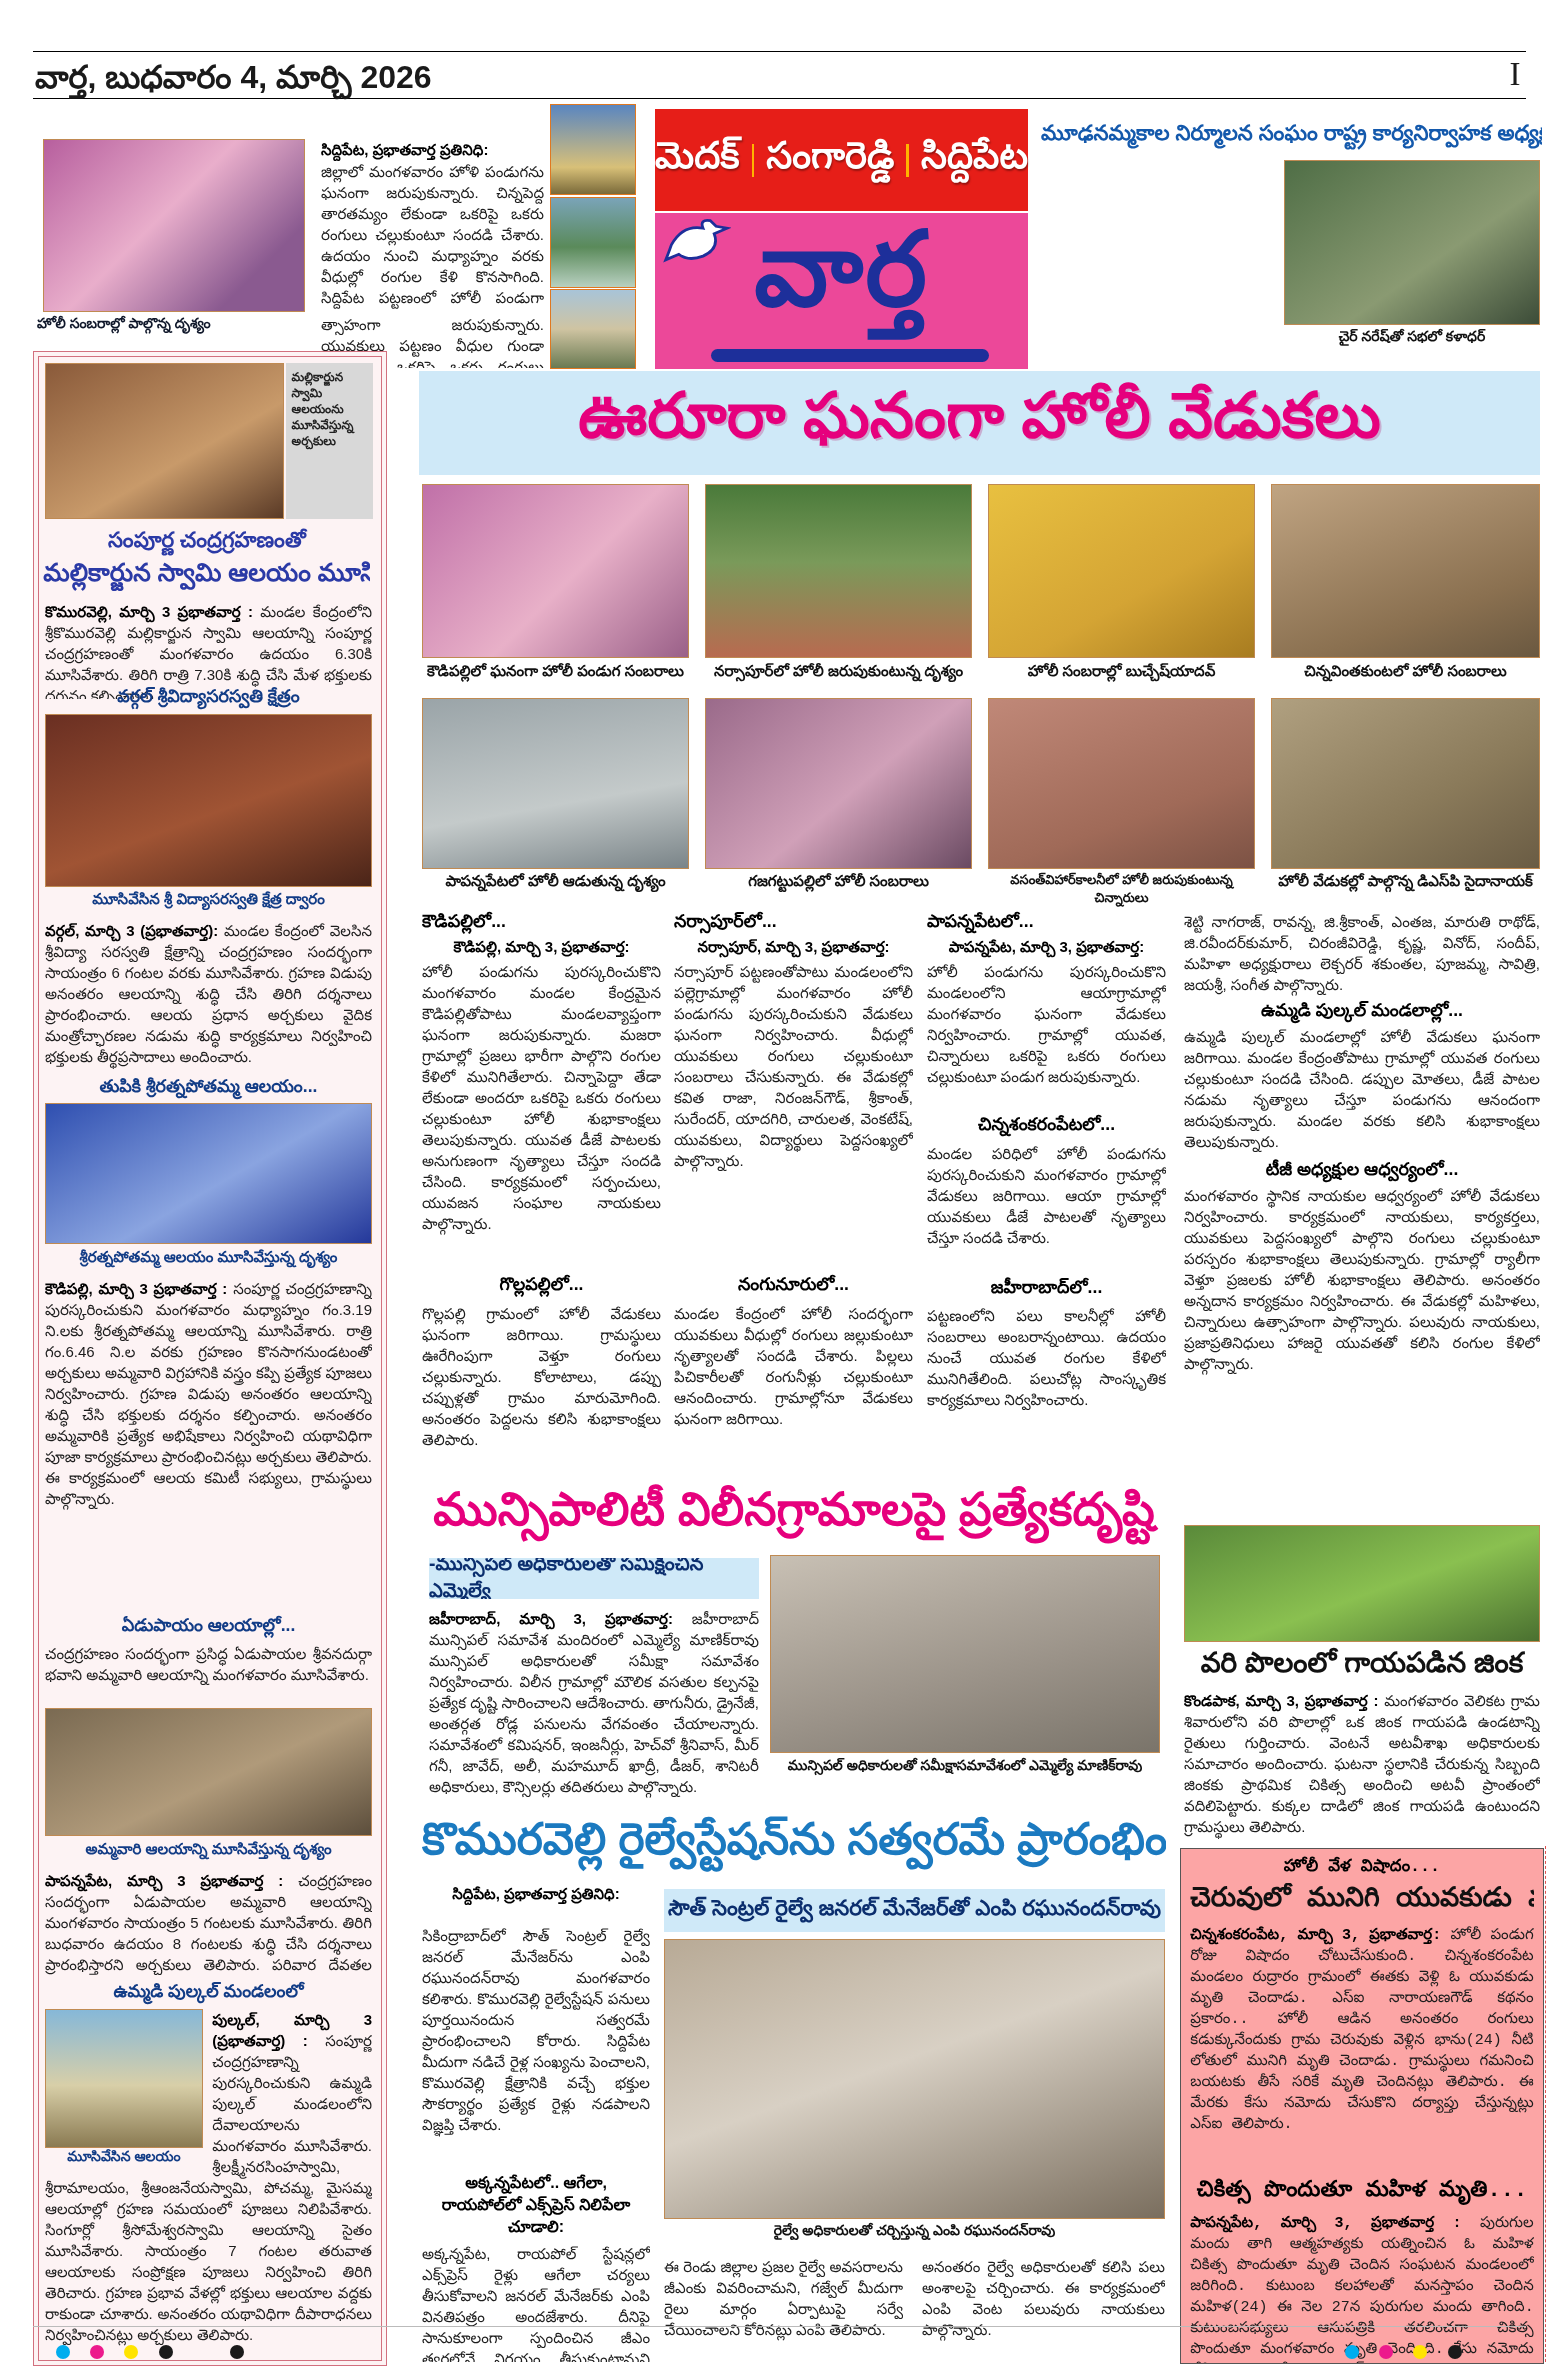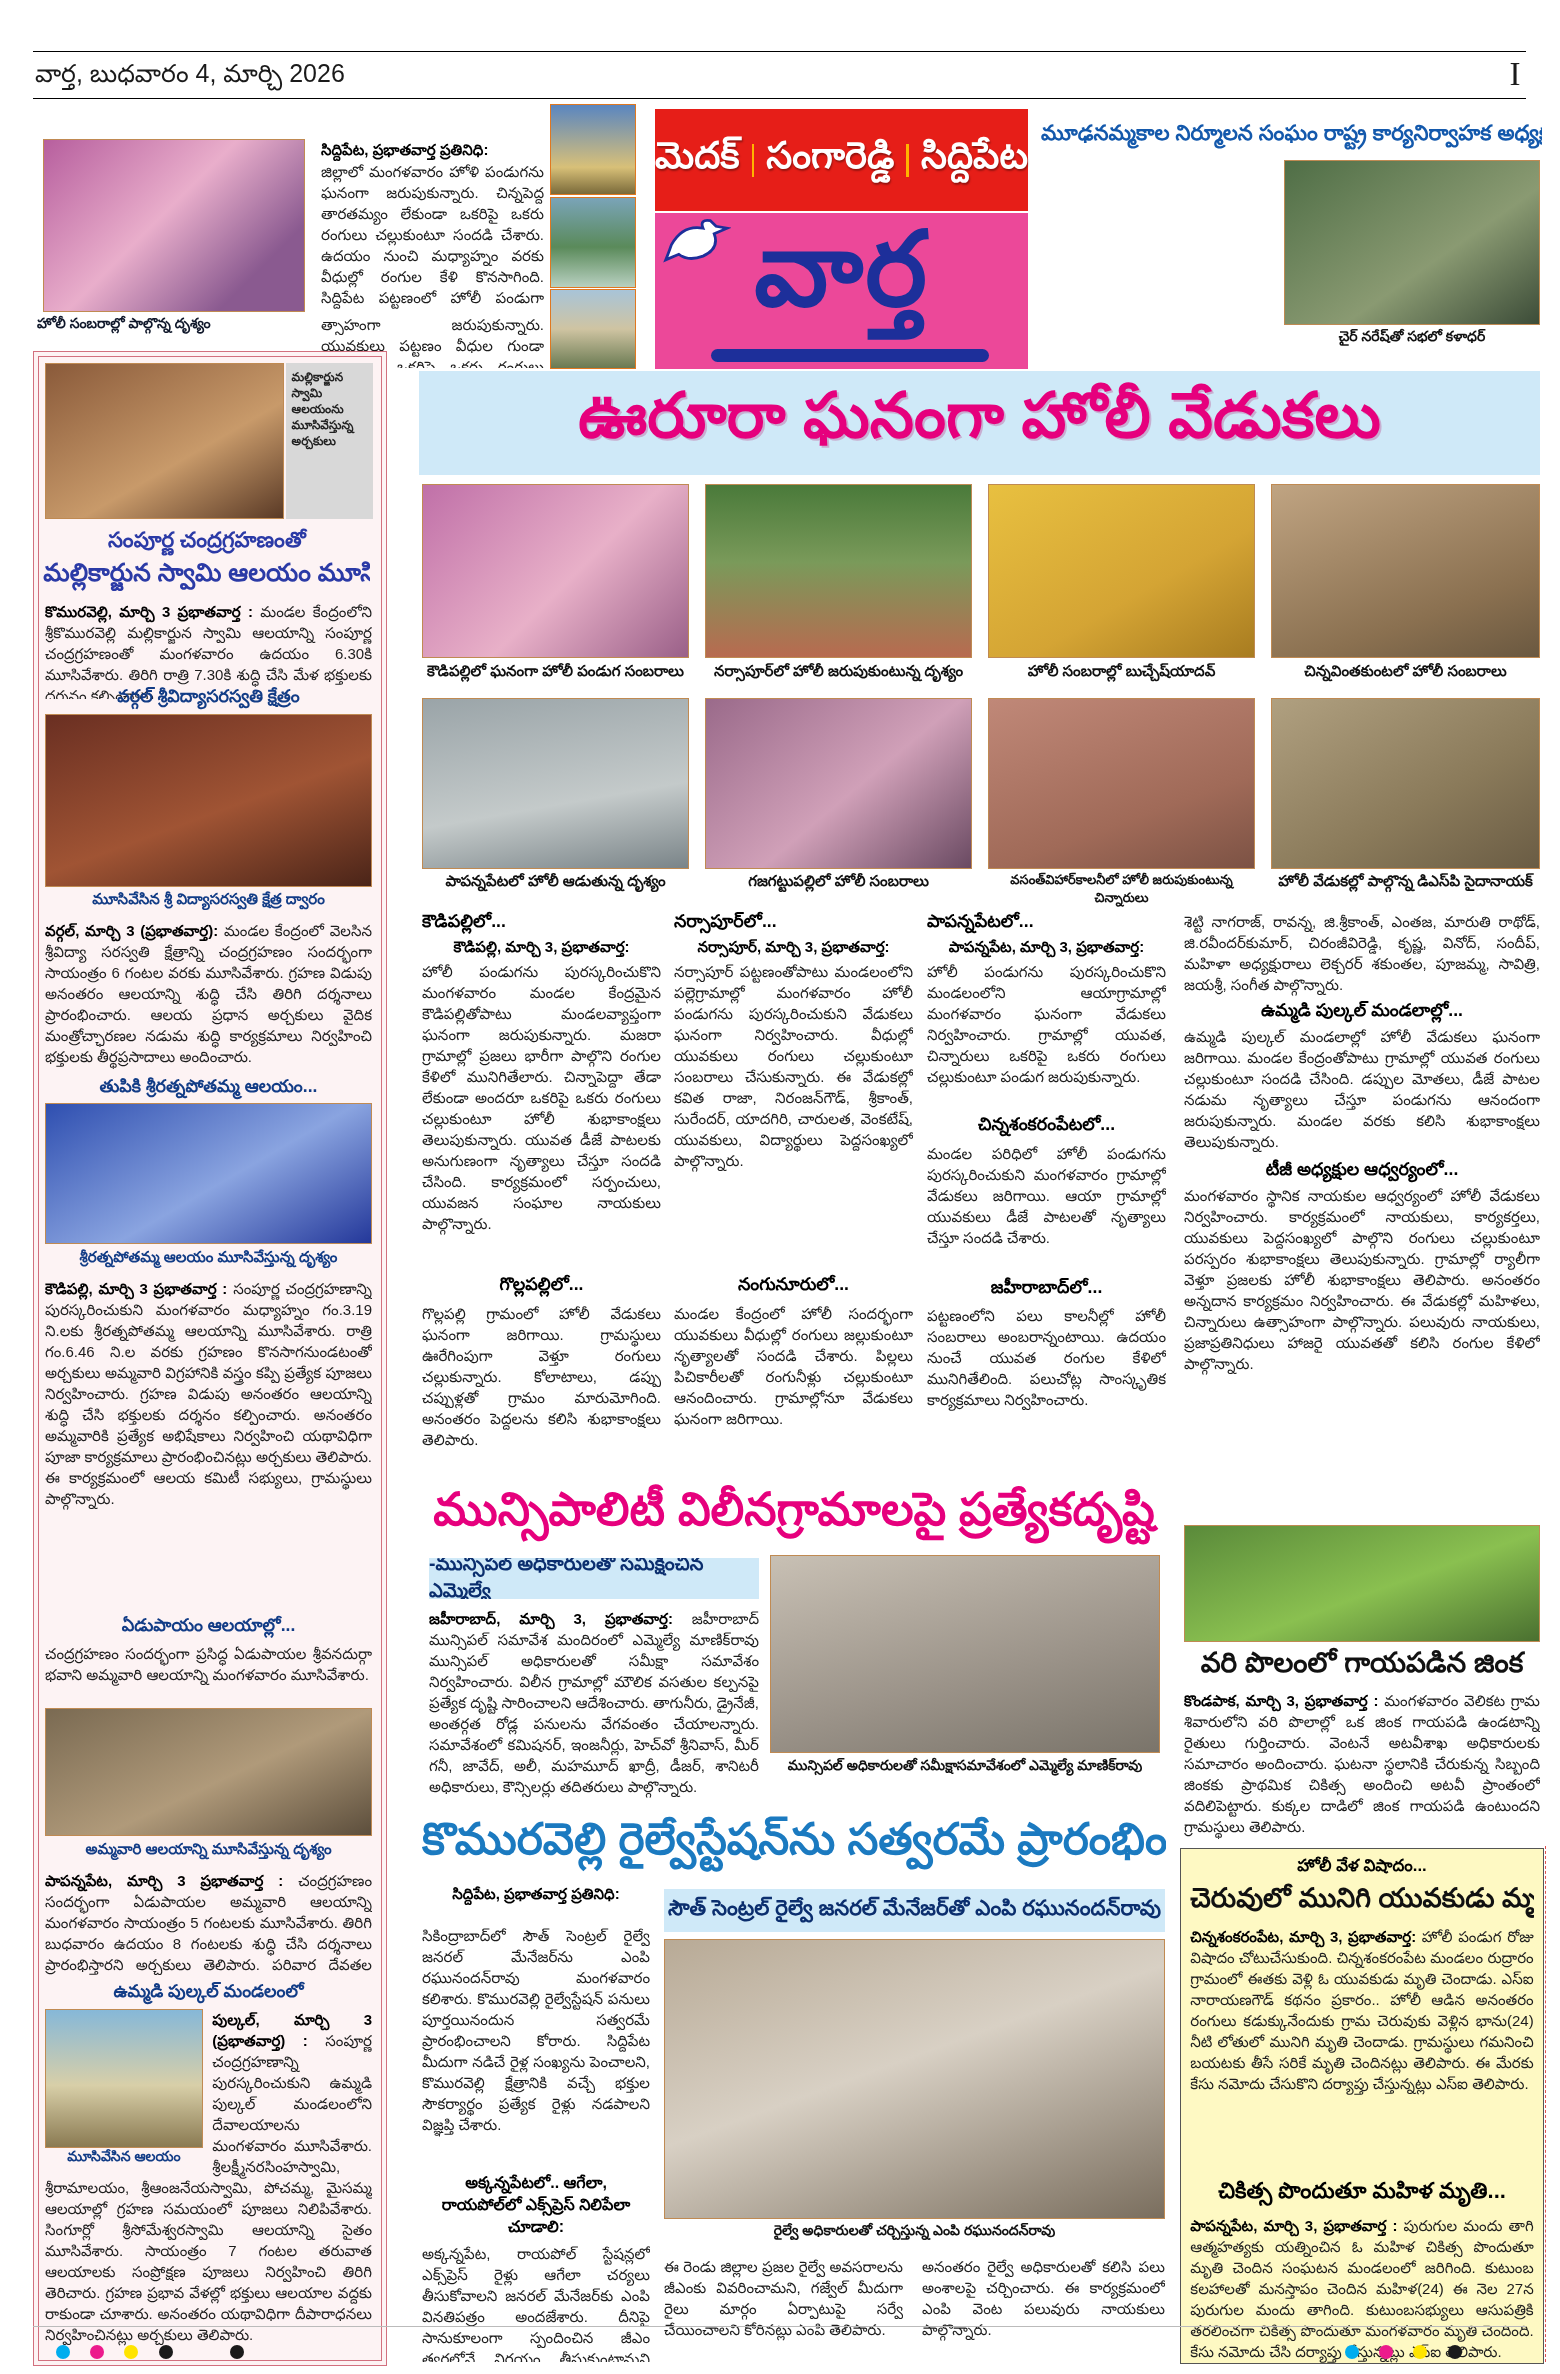--- a/index.html
+++ b/index.html
@@ -17,30 +17,30 @@
   .topbar{border-top:1.9px solid #000;border-bottom:1.9px solid #000;}
   .bluehead{color:#1459ac;font-weight:bold;overflow:hidden;}
   .pink{color:#e6007d;}
   .band{background:#cfe9f8;}
   .nowrap{white-space:nowrap;}
   .ctr{text-align:center;}
   .dot{width:14px;height:14px;border-radius:50%;display:inline-block;margin-right:16px;}
   .vrule{border-left:1.9px dashed #e05050;}
   .leftrail{background:#fdf3f4;border:0.9px solid #d2707e;}
   .leftrail-inner{position:absolute;left:3.7px;top:3.7px;right:3.7px;bottom:3.7px;border:0.9px solid #d2707e;}
-  .graybox{background:#fef9c3;border:0.9px solid #555;}
+  .graybox{background:#fca5a5;border:0.9px solid #555;font-family:Liberation Mono, monospace;}
   .floatph{float:left;margin:0 9.3px 3.7px 0;}
 </style>
 </head>
 <body>
 
 <div id="page">
 
   <div class="ab topbar" style="left:33px;top:51px;width:1493px;height:46px;">
-    <div class="ab" style="left:1.9px;top:7.4px;font-size:25px;font-weight:normal;white-space:nowrap;">వార్త, బుధవారం 4, మార్చి 2026</div>
+    <div class="ab" style="left:1.9px;top:7.4px;font-size:32px;font-weight:bold;white-space:nowrap;">వార్త, బుధవారం 4, మార్చి 2026</div>
     <div class="ab" style="right:5.6px;top:3.7px;font-size:33px;font-family:'Liberation Serif',serif;">I</div>
   </div>
 
   <div class="ab dl nowrap" style="left:321px;top:141px;width:223px;font-size:15px;overflow:hidden;">సిద్దిపేట, ప్రభాతవార్త ప్రతినిధి:</div>
   <div class="ab ph" style="left:43px;top:139px;width:262px;height:173px;background-color:#c06aa4;background:linear-gradient(135deg,#b75f9e,#e9aecb 45%,#8a5a90 80%);"></div>
   <div class="ab cap" style="left:37px;top:315px;width:278px;font-size:14px;text-align:left;color:#0f172a;">హోలీ సంబరాల్లో పాల్గొన్న దృశ్యం</div>
   <div class="ab txt" style="left:321px;top:161px;width:223px;height:150px;">జిల్లాలో మంగళవారం హోళి పండుగను ఘనంగా జరుపుకున్నారు. చిన్నపెద్ద తారతమ్యం లేకుండా ఒకరిపై ఒకరు రంగులు చల్లుకుంటూ సందడి చేశారు. ఉదయం నుంచి మధ్యాహ్నం వరకు వీధుల్లో రంగుల కేళి కొనసాగింది. సిద్దిపేట పట్టణంలో హోలీ పండుగా సందర్భంగా ఆనందో</div>
   <div class="ab txt" style="left:321px;top:314px;width:223px;height:54px;">త్సాహంగా జరుపుకున్నారు. యువకులు పట్టణం వీధుల గుండా తిరుగుతూ ఒకరిపై ఒకరు రంగులు చల్లుకుంటూ హోళి శుభాకాంక్షలు తెలుపుకున్నారు. గ్రామీణ ప్రాంతాల్లో సైతం హోలీ ఉత్సవాలను జరుపుకున్నారు.</div>
 
   <div class="ab ph" style="left:550px;top:104px;width:86px;height:91px;border:1.9px solid #e07820;background:linear-gradient(180deg,#5a86c0,#d8c078 70%,#7a6a3a);"></div>

